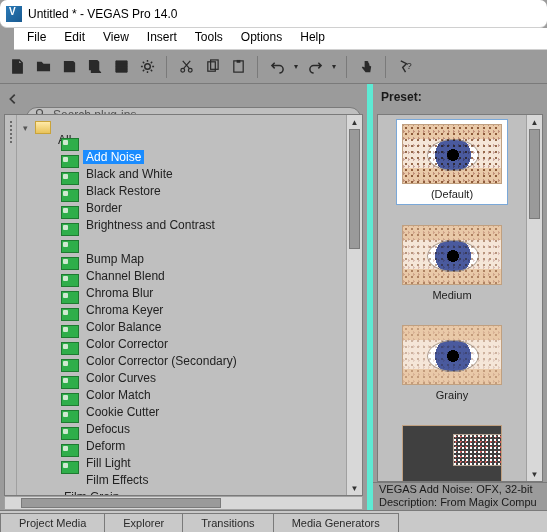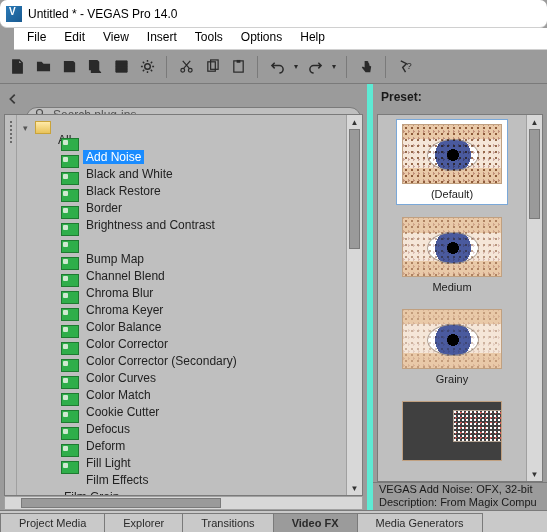--- a/index.html
+++ b/index.html
@@ -53,21 +53,21 @@
   .tree-scroll .arr.up { top: 0; } .tree-scroll .arr.dn { bottom: 0; }
 
   .hscroll { height: 14px; background: #d8d8d8; border: 1px solid #a0a0a0; margin: 0 4px; position: relative; }
   .hscroll::before, .hscroll::after { content: ""; position: absolute; top: 0; bottom: 0; width: 14px; display: block; }
   .hscroll .thumb { position: absolute; top: 1px; bottom: 1px; left: 16px; width: 200px; background: #9a9a9a; border: 1px solid #7a7a7a; }
 
   
   .right { flex: 1; display: flex; flex-direction: column; min-height: 0; border-left: 6px solid #5eead4; }
   .preset-hdr { height: 30px; padding: 6px 8px; font-size: 12px; font-weight: bold; color: #1a1a1a; background: #9b9b9b; }
   .preset-wrap { flex: 1; display: flex; min-height: 0; background: #bfbfbf; margin: 0 4px 0 4px; border: 1px solid #7a7a7a; }
-  .presets { flex: 1; overflow: hidden; padding: 4px; display: flex; flex-direction: column; gap: 8px; align-items: center; }
+  .presets { flex: 1; overflow: hidden; padding: 4px; display: flex; flex-direction: column; gap: 16px; align-items: center; }
   .preset { width: 112px; text-align: center; font-size: 11px; color: #222; padding: 4px; }
   .preset.selected { background: #fff; border: 1px solid #7aa8d8; }
   .eye { width: 100px; height: 60px; margin: 0 auto 4px; position: relative; background: linear-gradient(#e9c9a8 0%, #e9c9a8 25%, #f5e6d8 25%, #f5e6d8 75%, #e9c9a8 75%); border: 1px solid #c0a080; overflow: hidden; }
   .eye::before { content: ""; position: absolute; left: 24px; top: 14px; width: 52px; height: 32px; border-radius: 50%; background: radial-gradient(circle at 50% 50%, #000 0 6px, #4a5a9e 6px 18px, #fff 18px 26px); box-shadow: inset 0 0 0 1px #b0a090; }
   .eye.noise::after { content: ""; position: absolute; inset: 0; background-image: radial-gradient(#8a5a3a 1px, transparent 1px), radial-gradient(#caa 1px, transparent 1px); background-size: 6px 6px, 5px 7px; background-position: 0 0, 3px 3px; opacity: .55; mix-blend-mode: multiply; }
   .eye.heavy::after { opacity: .85; }
   .eye.grainy::after { opacity: .35; }
   .eye.block { background: #404040; }
   .eye.block::before { content:""; position:absolute; left:50px; top:8px; right:4px; bottom:4px; border-radius:0; background-image: radial-gradient(#fff 1px, transparent 1px), radial-gradient(#c55 1px, transparent 1px); background-size: 4px 4px, 5px 5px; }
   .preset-scroll { width: 16px; background: #d8d8d8; border-left: 1px solid #a0a0a0; position: relative; }
@@ -343,15 +343,14 @@
       <div>Description: From Magix Compu</div>
     </div>
   </div>
 
 </div>
 
 <div class="tabs" id="tabs">
     <span class="tab">Project Media</span>
     <span class="tab">Explorer</span>
     <span class="tab">Transitions</span>
-    <span class="tab active">Video FX</span>
     <span class="tab">Media Generators</span>
   </div>
 
 </body></html>

